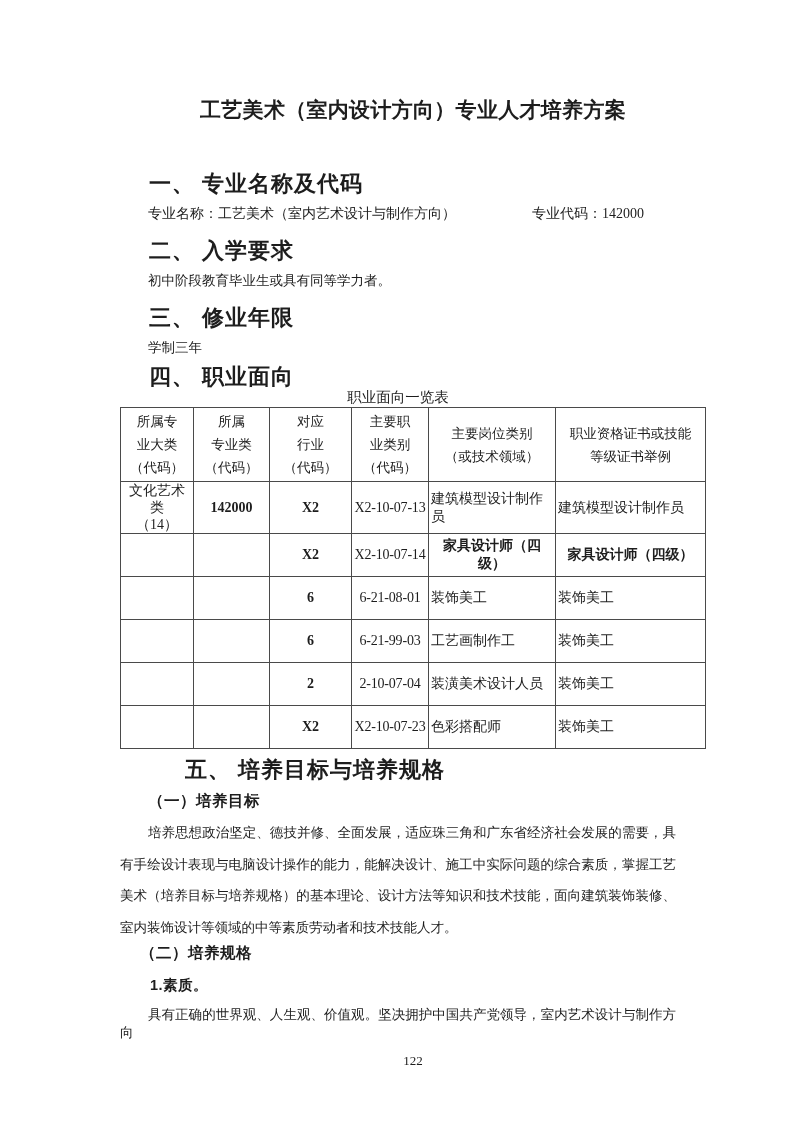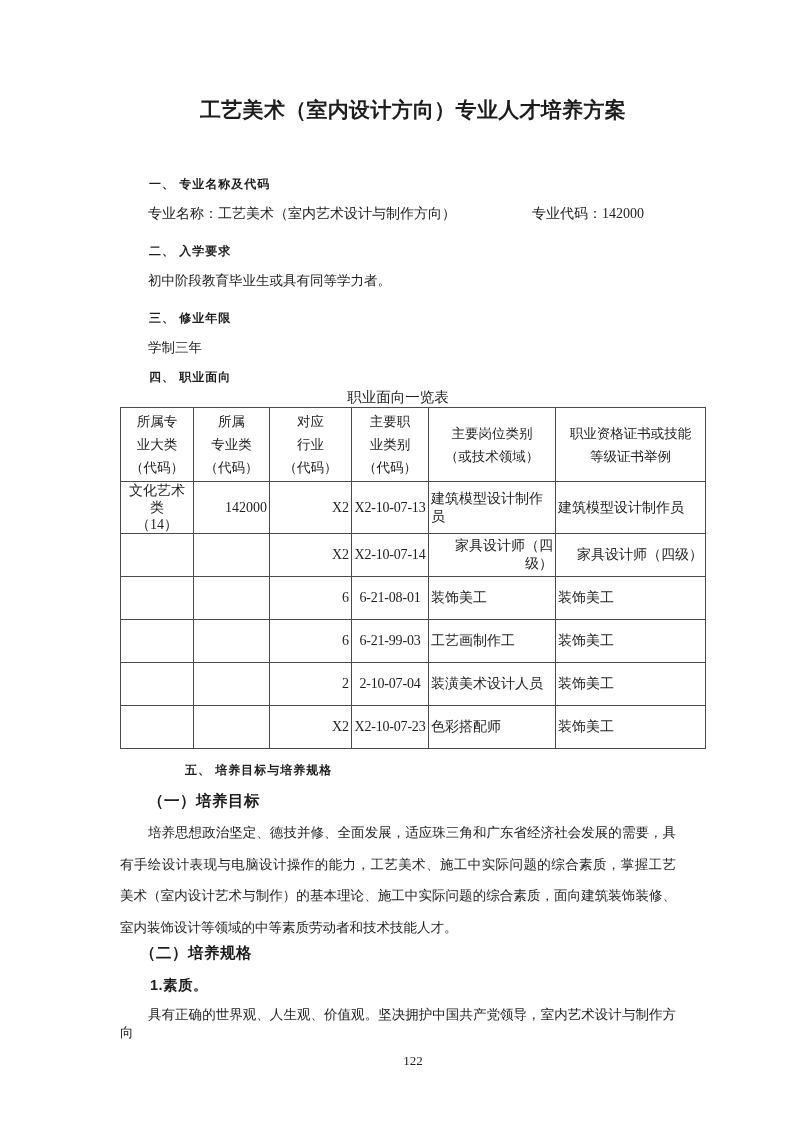--- a/index.html
+++ b/index.html
@@ -14,21 +14,21 @@
   }
   .abs{position:absolute;}
   .doc-title{
     left:12px;right:0;top:97px;
     text-align:center;
     font-family:"Liberation Sans","DejaVu Sans",sans-serif;
     font-weight:bold;font-size:21px;line-height:26px;letter-spacing:0.3px;
   }
   .h-sec{
     font-family:"Liberation Sans","DejaVu Sans",sans-serif;
-    font-weight:bold;font-size:12px;line-height:20px;letter-spacing:1px;
+    font-weight:bold;font-size:22px;line-height:20px;letter-spacing:1px;
     white-space:nowrap;
   }
   .h-sub{
     font-family:"Liberation Sans","DejaVu Sans",sans-serif;
     font-weight:bold;font-size:15.5px;line-height:20px;letter-spacing:0.5px;
     white-space:nowrap;
   }
   .h-item{
     font-family:"Liberation Sans","DejaVu Sans",sans-serif;
     font-weight:bold;font-size:14.5px;line-height:18px;letter-spacing:0.5px;
@@ -55,21 +55,21 @@
     padding:0 2px;
     overflow:hidden;
   }
   table.tbl td.th{
     text-align:center;
     white-space:pre-line;
     font-size:13.5px;line-height:23px;
     height:73px;
   }
   table.tbl tr.dr td{height:42px;}
-  td.c{text-align:right;}
+  td.c{text-align:center;font-weight:bold;}
   td.l{text-align:left;padding-left:3px;}
   td.code{font-size:12px;letter-spacing:-0.2px;text-align:center;}
   td.sm{font-size:12px;line-height:17px;white-space:pre-line;text-align:center;}
   .pagenum{left:12px;right:0;top:1053px;text-align:center;font-size:13px;line-height:15px;}
 </style>
 </head>
 <body>
 
 <div class="page">
 
@@ -169,22 +169,22 @@
         <td class="l">装饰美工</td>
       </tr>
     </tbody>
   </table>
 
   <div class="abs h-sec" style="left:137px;top:760px;margin-left:48px;">五、 培养目标与培养规格</div>
   <div class="abs h-sub" style="left:148px;top:791px;">（一）培养目标</div>
 
   <div class="abs para" style="top:817px;">
     <div class="pline jline indent">培养思想政治坚定、德技并修、全面发展，适应珠三角和广东省经济社会发展的需要，具</div>
-    <div class="pline jline">有手绘设计表现与电脑设计操作的能力，工艺美术、施工中实际问题的综合素质，掌握工艺</div>
-    <div class="pline jline">美术（室内设计艺术与制作）的基本理论、施工中实际问题的综合素质，面向建筑装饰装修、</div>
+    <div class="pline jline">有手绘设计表现与电脑设计操作的能力，能解决设计、施工中实际问题的综合素质，掌握工艺</div>
+    <div class="pline jline">美术（培养目标与培养规格）的基本理论、设计方法等知识和技术技能，面向建筑装饰装修、</div>
     <div class="pline lastline">室内装饰设计等领域的中等素质劳动者和技术技能人才。</div>
   </div>
 
   <div class="abs h-sub" style="left:140px;top:943px;">（二）培养规格</div>
   <div class="abs h-item" style="left:150px;top:976px;">1.素质。</div>
   <div class="abs body-line indent jsingle" style="left:120px;width:556px;top:1006px;">具有正确的世界观、人生观、价值观。坚决拥护中国共产党领导，室内艺术设计与制作方向</div>
 
   <div class="abs pagenum">122</div>
 
 </div>

